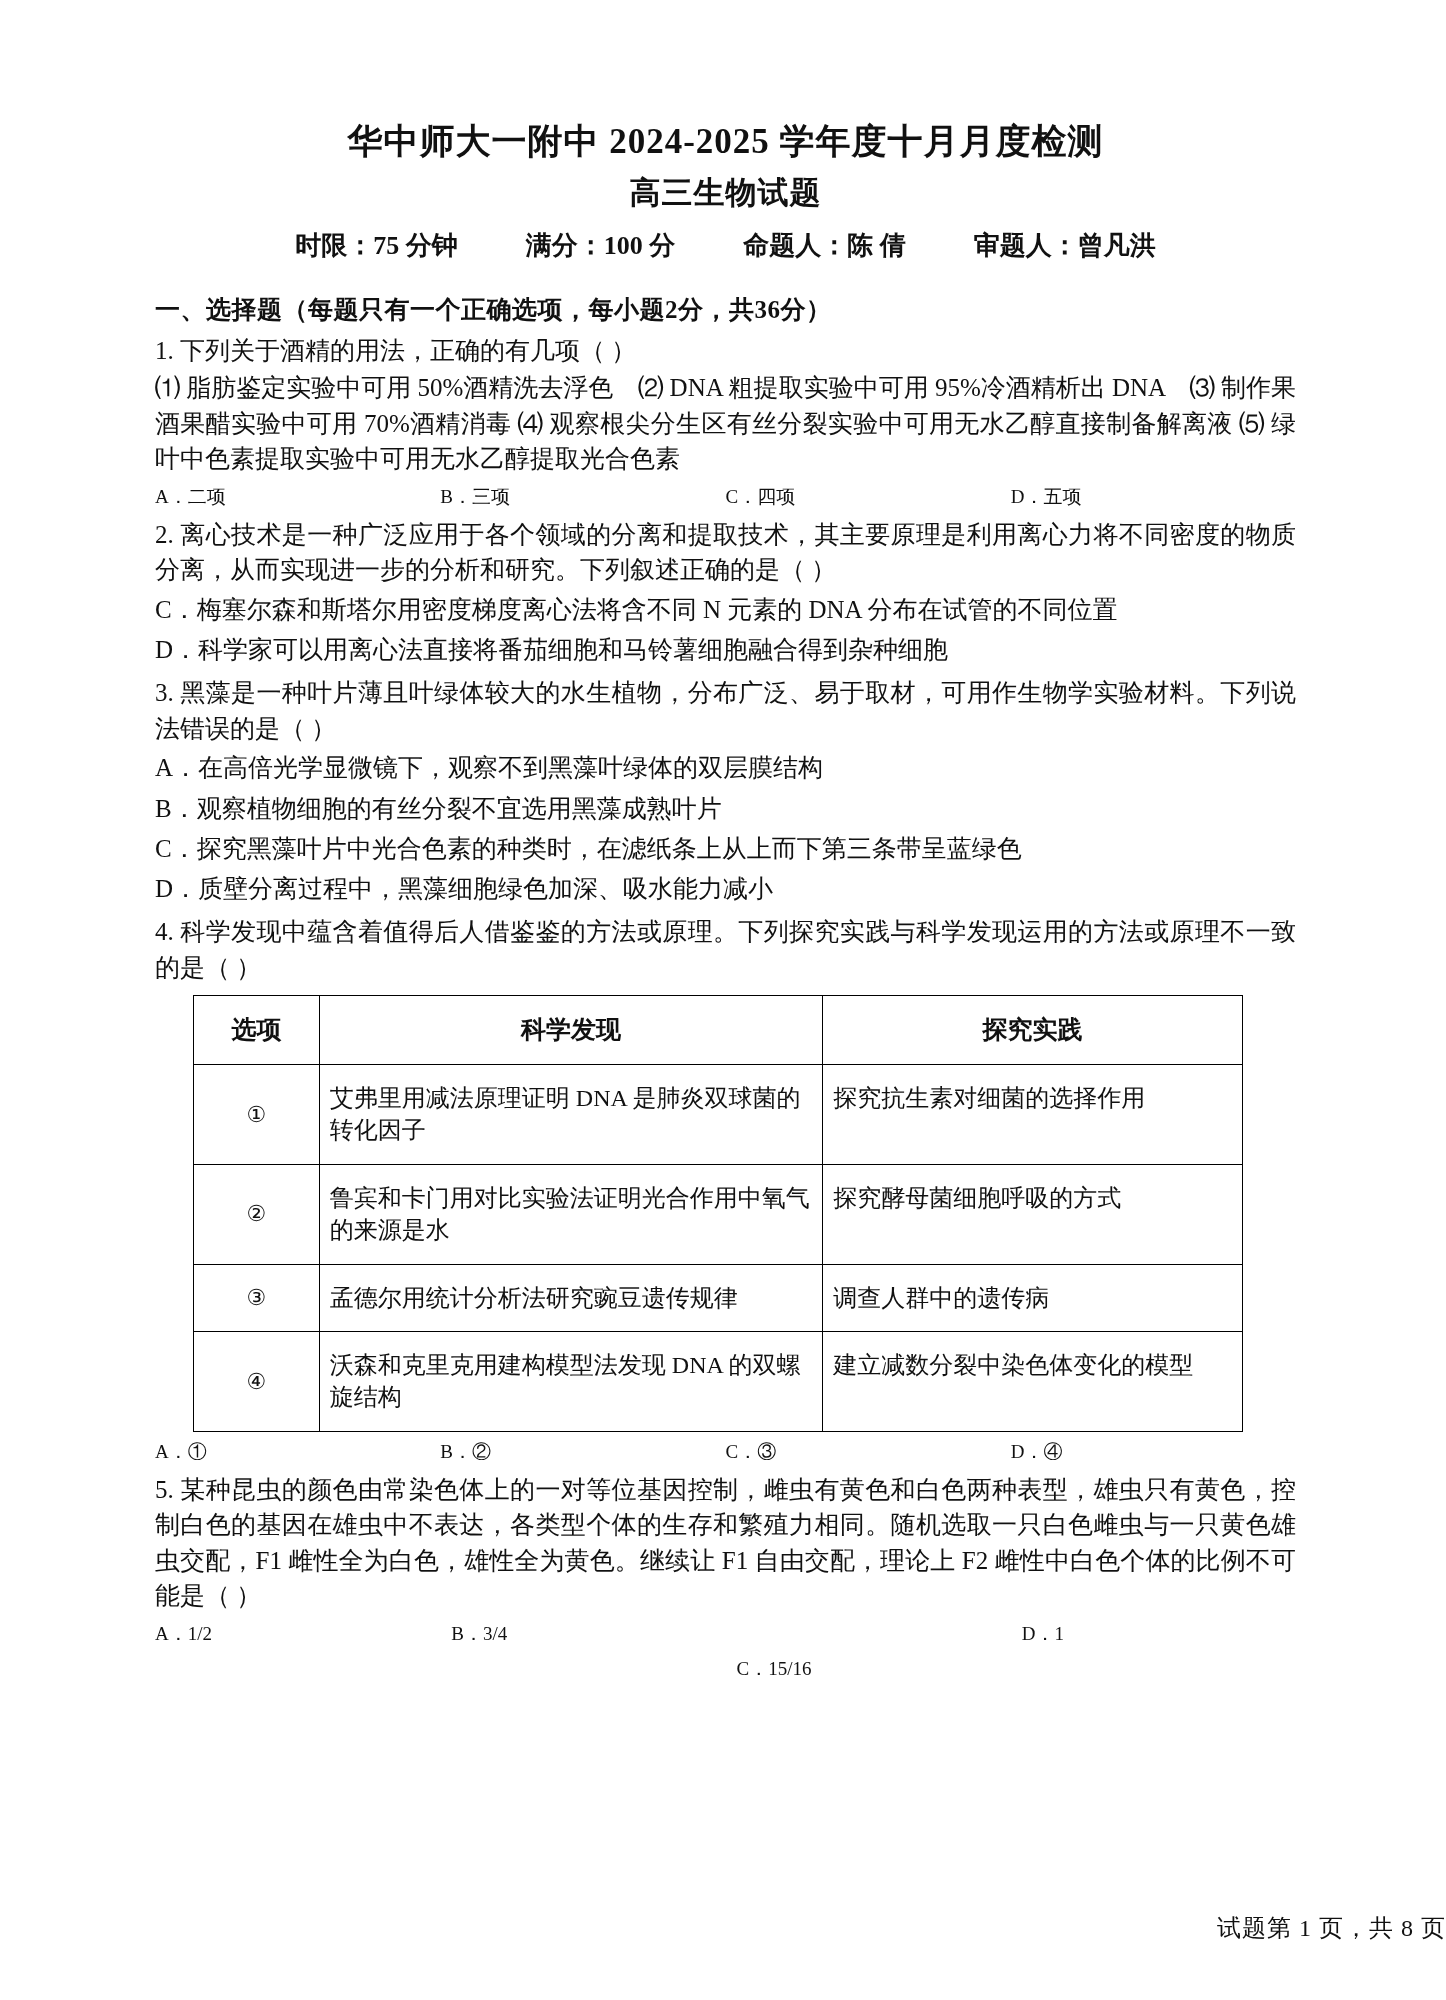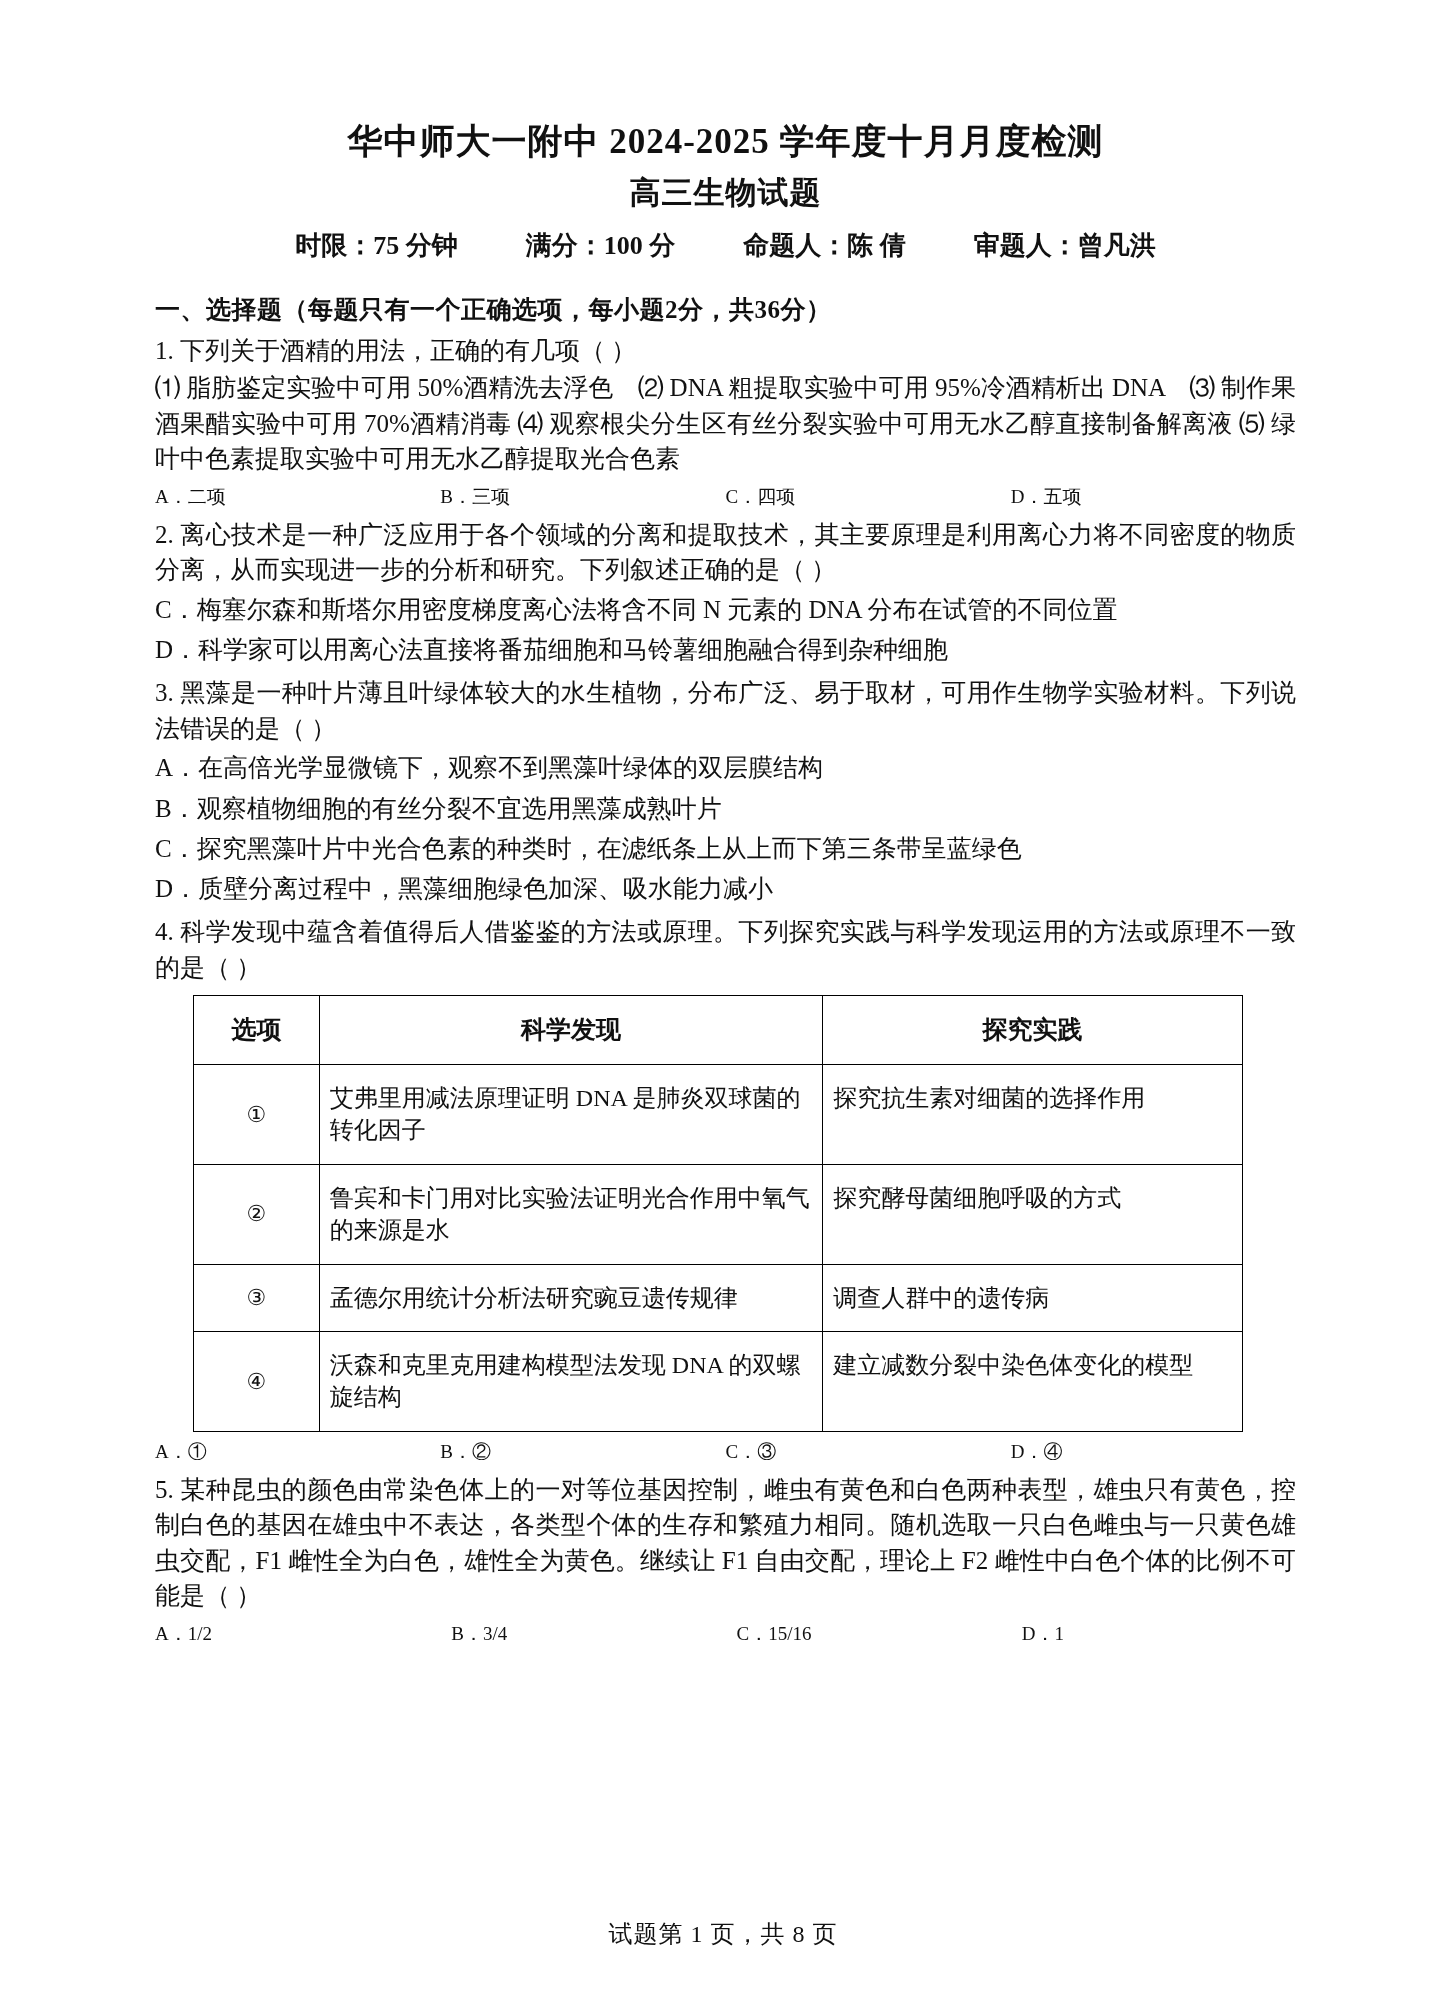--- a/index.html
+++ b/index.html
@@ -59,21 +59,21 @@
   }
   p.q.tight { margin-top: 2px; }
   .opts {
     display: flex;
     font-size: 19px;
     margin-top: 7px;
   }
   .opts .o { width: 25%; }
   .opts.wide .o:nth-child(1) { width: 27%; }
   .opts.wide .o:nth-child(2) { width: 26%; }
-  .opts.wide .o:nth-child(3) { width: 26%; }
+  .opts.wide .o:nth-child(3) { width: 26%; margin-top: 35px; }
   .opt-line {
     font-size: 25px;
     line-height: 1.45;
     margin-top: 4px;
   }
 
   table.qtable {
     border-collapse: collapse;
     width: 92%;
     margin: 10px 0 0 38px;
@@ -90,24 +90,24 @@
     font-weight: bold;
     font-size: 25px;
   }
   table.qtable td.c { text-align: center; vertical-align: middle; font-size: 22px;}
   col.c1 { width: 12%; }
   col.c2 { width: 48%; }
   col.c3 { width: 40%; }
 
   .footer {
     position: absolute;
-    bottom: 50px;
+    bottom: 56px;
     left: 0;
     width: 100%;
-    text-align: center;
+    text-align: right;
     font-size: 24px;
     letter-spacing: 1px;
   }
 </style>
 </head>
 <body>
 
 <div class="page">
 
   <div class="doc-title">华中师大一附中 2024-2025 学年度十月月度检测</div>

